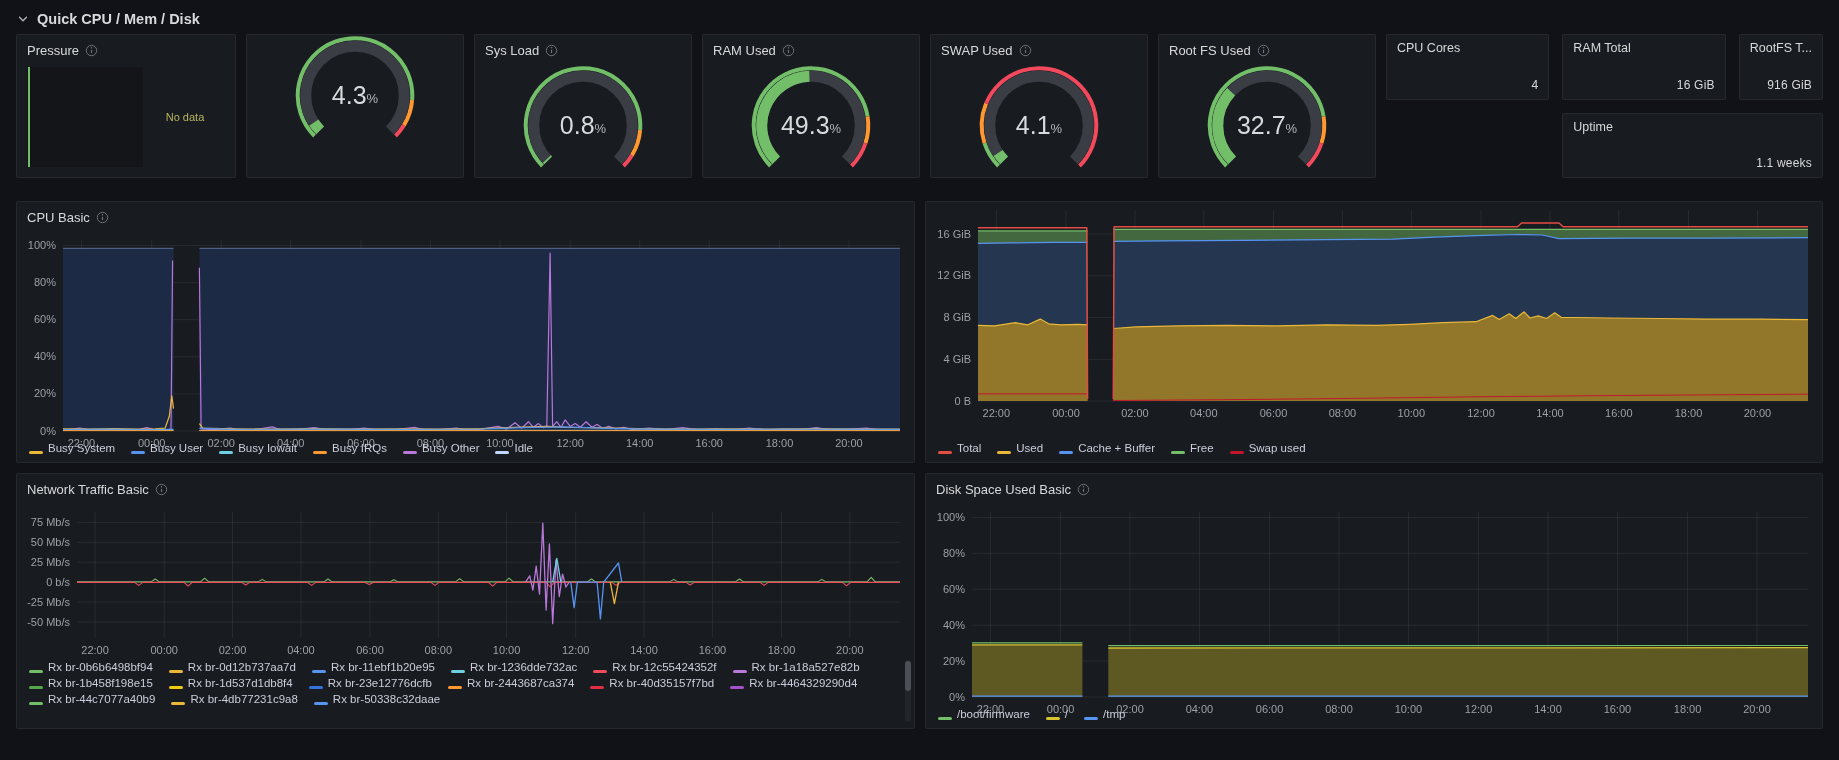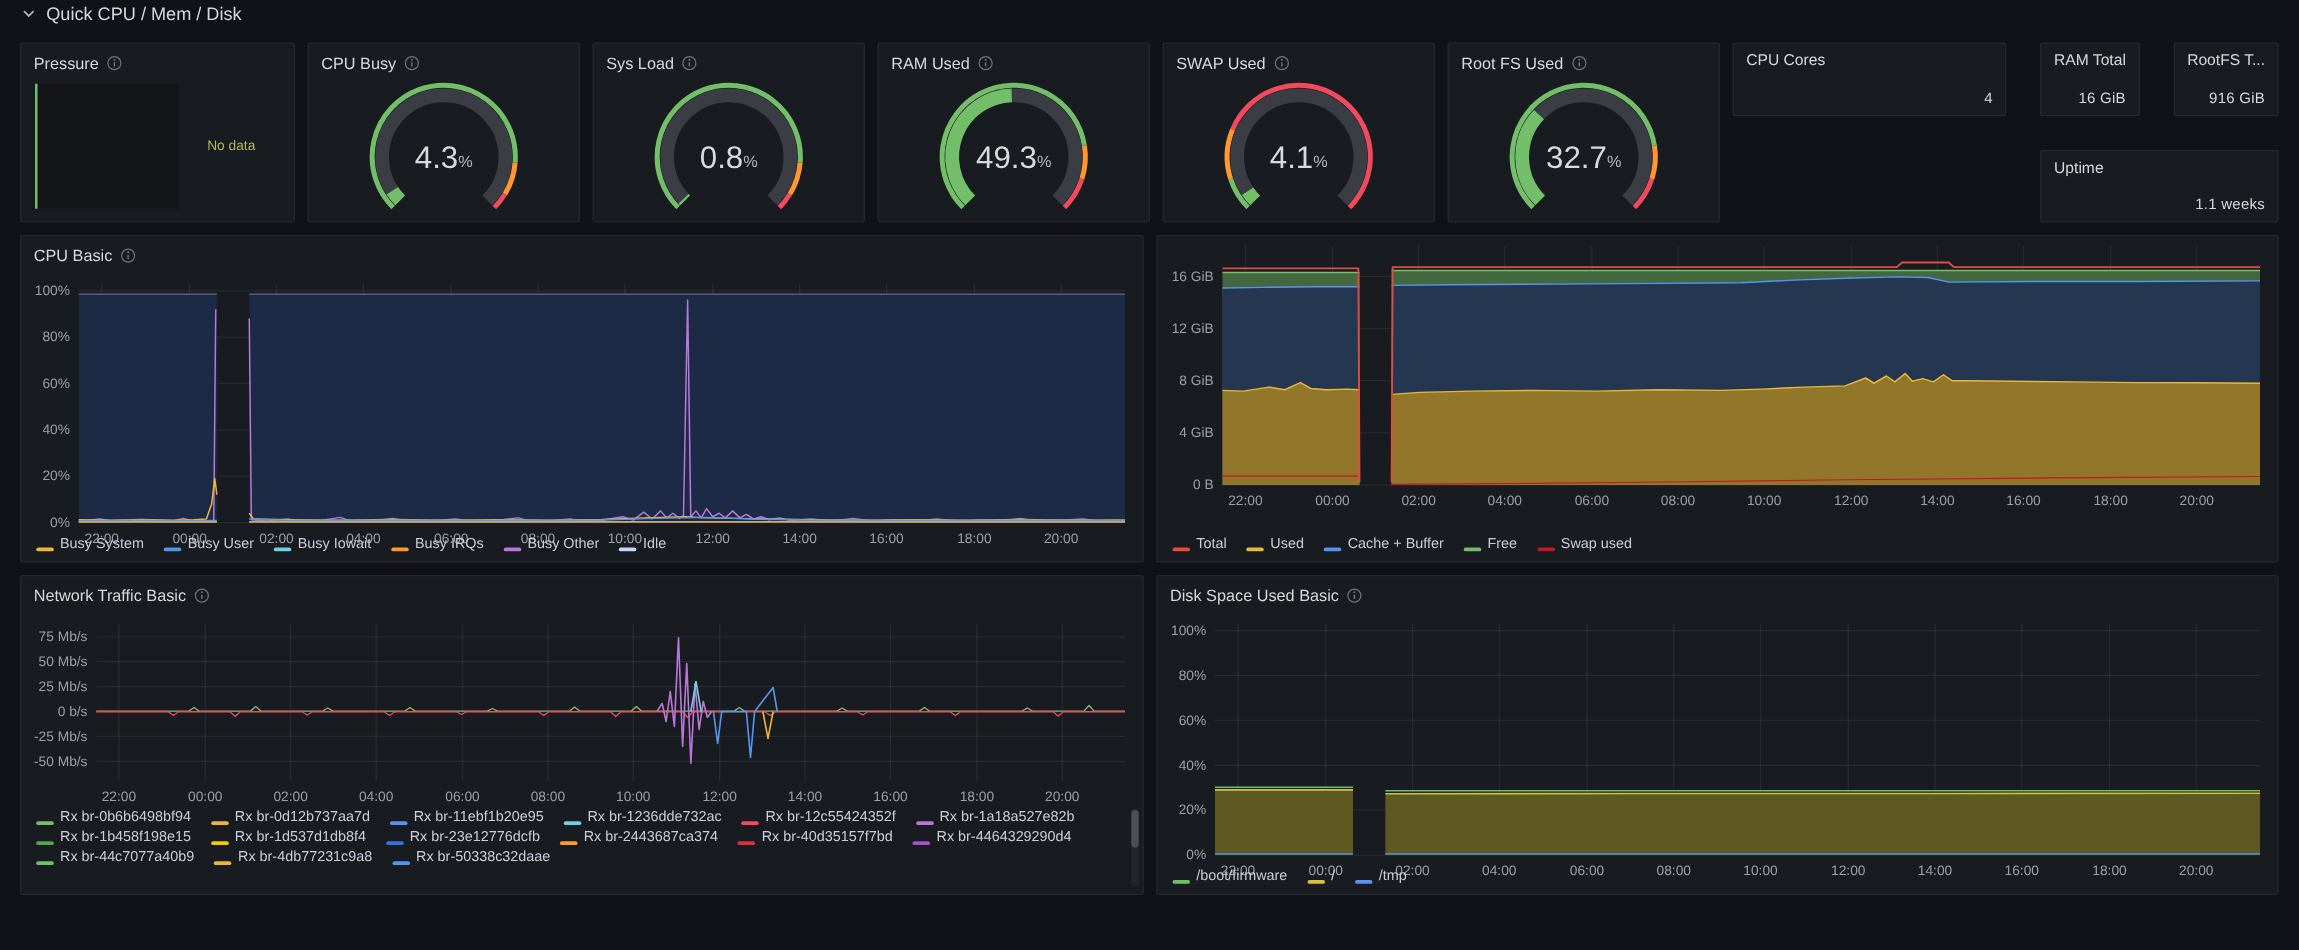--- a/index.html
+++ b/index.html
@@ -1,37 +1,37 @@
 <!DOCTYPE html>
 <html><head>
 <meta charset="utf-8">
 <style>
   *{box-sizing:border-box;margin:0;padding:0}
   html,body{width:1839px;height:760px;overflow:hidden}
   body{background:#111217;font-family:"Liberation Sans",sans-serif;color:#ccccdc}
   .dash{padding:4px 16px 0 16px}
-  .row-header{display:flex;align-items:flex-start;gap:7px;height:30px;font-size:14.5px;font-weight:400;color:#d8d9da;cursor:pointer;width:fit-content}
-  .panel-row{display:flex;gap:10px;height:144px;margin-bottom:10px}
+  .row-header{display:flex;align-items:center;gap:7px;height:30px;font-size:14.5px;font-weight:700;color:#d8d9da;cursor:pointer;width:fit-content}
+  .panel-row{display:flex;gap:10px;height:144px;margin-bottom:23px}
   .panel{background:#181b1f;border:1px solid rgba(204,204,220,0.08);border-radius:2px;position:relative;display:flex;flex-direction:column}
   .panel-header{display:flex;align-items:center;gap:6px;padding:7px 10px;height:30px;font-size:13px;color:#d8d9da;cursor:pointer;flex:none;white-space:nowrap;overflow:hidden}
   .panel-header span{overflow:hidden;text-overflow:ellipsis}
   .info-icon{flex:none;opacity:.75}
   
   .pressure-panel{width:220px}
   .pressure-body{display:flex;flex:1;padding:2px 8px 10px 10px;min-height:0}
   .pressure-viz{width:116px;background:#131519;position:relative}
   .pressure-line{position:absolute;left:1px;top:0;width:2px;height:100%}
   .no-data{flex:1;display:flex;align-items:center;justify-content:center;font-size:11px}
   
   .gauge-panel{width:218px}
   .gauge{flex:1;min-height:0}
   .gv{font-size:25px;fill:#d9dadc;font-weight:500}
   .gu{font-size:13px;fill:#b4b6bb}
   
-  .stats-block{flex:1;display:grid;grid-template-columns:1fr;grid-template-rows:1fr 1fr;gap:27px}
+  .stats-block{flex:1;display:grid;grid-template-columns:1fr 1fr;grid-template-rows:1fr 1fr;gap:13px}
   .stat-panel .panel-header{height:26px;padding:6px 10px;font-size:12.5px}
   .stat-value{position:absolute;right:10px;bottom:7px;font-size:12px;color:#d8d9da;letter-spacing:.2px}
   .span2{grid-column:2/4}
   
   .charts-grid{display:grid;grid-template-columns:1fr 1fr;grid-template-rows:262px 256px;gap:10px}
   .chart{flex:1;min-height:0}
   .ax{fill:#9da0a8;font-size:11px;font-family:"Liberation Sans",sans-serif}
   .grid{stroke:rgba(204,204,220,0.09);stroke-width:1}
   .legend{display:flex;flex-wrap:wrap;align-content:flex-start;column-gap:16px;row-gap:4px;padding:3px 12px 8px 12px;font-size:11.5px;color:#ccccdc;flex:none}
   .li{display:inline-flex;align-items:flex-end;gap:5px;cursor:pointer;white-space:nowrap}
@@ -66,28 +66,20 @@
       </div>
       <div class="pressure-body">
         <div class="pressure-viz">
           <i class="pressure-line" style="background: rgb(115, 191, 105);"></i>
         </div>
         <span class="no-data" style="color: rgb(181, 181, 94); text-align: center;">No data</span>
       </div>
     </div>
 
     <div class="panel gauge-panel">
-      <div class="panel-header">
-        <span>CPU Busy</span>
-        <svg class="info-icon" width="13" height="13" viewBox="0 0 16 16">
-            <circle cx="8" cy="8" r="6.4" stroke="#8e9197" fill="none" stroke-width="1.2"></circle>
-            <line x1="8" y1="7.2" x2="8" y2="11.2" stroke="#8e9197" stroke-width="1.4"></line>
-            <circle cx="8" cy="4.6" r="1" fill="#8e9197"></circle>
-          </svg>
-      </div>
       <div class="gauge"><svg width="216" height="112">
             <path d="M 67.50 100.98 A 57.28 57.28 0 1 1 165.10 64.97" stroke="#73BF69" stroke-width="4" fill="none"></path>
             <path d="M 165.10 64.97 A 57.28 57.28 0 0 1 156.84 90.41" stroke="#FF9830" stroke-width="4" fill="none"></path>
             <path d="M 156.84 90.41 A 57.28 57.28 0 0 1 148.50 100.98" stroke="#F2495C" stroke-width="4" fill="none"></path>
             <path d="M 73.15 95.33 A 49.28 49.28 0 1 1 142.85 95.33" stroke="#3a3d44" stroke-width="11" fill="none"></path>
             <path d="M 73.15 95.33 A 49.28 49.28 0 0 1 66.85 87.60" stroke="#73BF69" stroke-width="11" fill="none"></path>
             <text x="108" y="69.48" text-anchor="middle" class="gv">4.3<tspan class="gu" dy="-1">%</tspan></text>
           </svg></div>
     </div>
 

